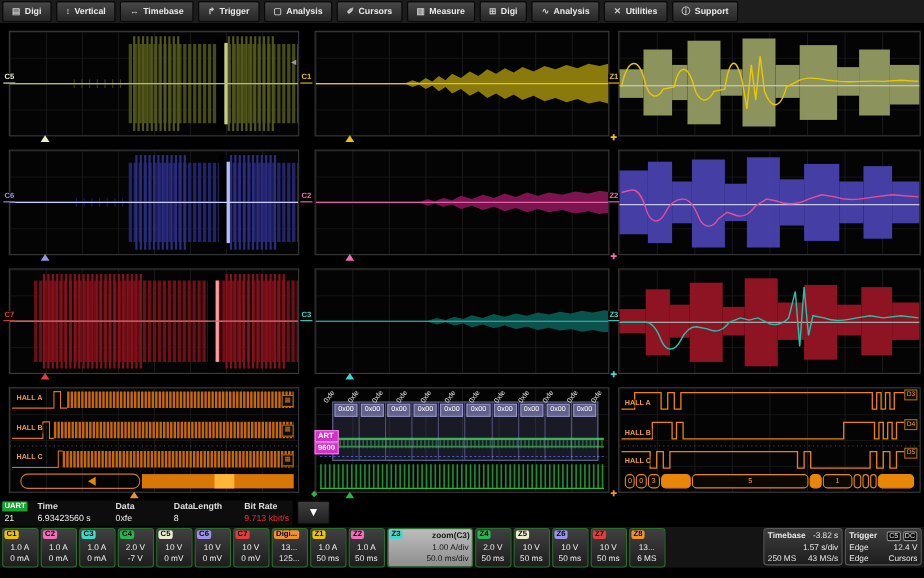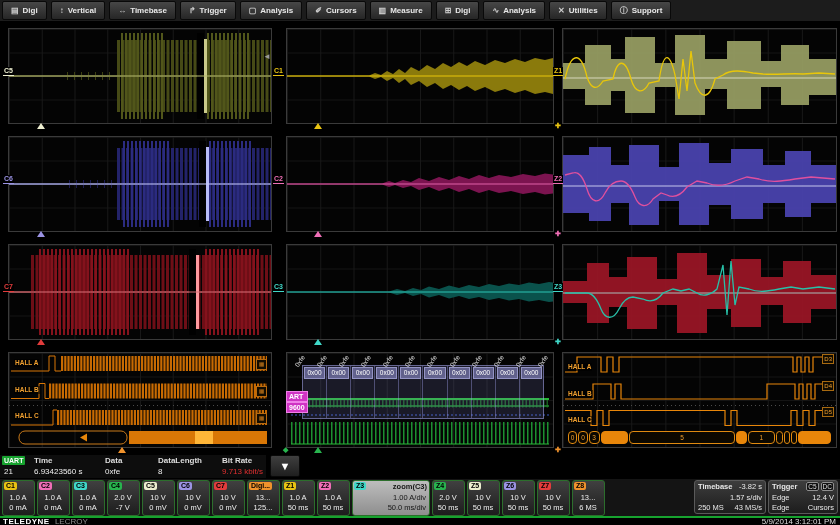--- a/index.html
+++ b/index.html
@@ -514,20 +514,13 @@
     <div class="row">
         <span>Edge</span>
       <span>12.4 V</span>
       </div>
     <div class="row">
         <span>Edge</span>
       <span>Cursors</span>
       </div>
   </div>
 
-  <div id="statusbar">
-    <span id="brand">
-      <span class="bold">TELEDYNE</span>
-      <span class="light">LECROY</span>
-    </span>
-    <span id="datetime">5/9/2014 3:12:01 PM</span>
-  </div>
 </div>
 
 </body></html>

